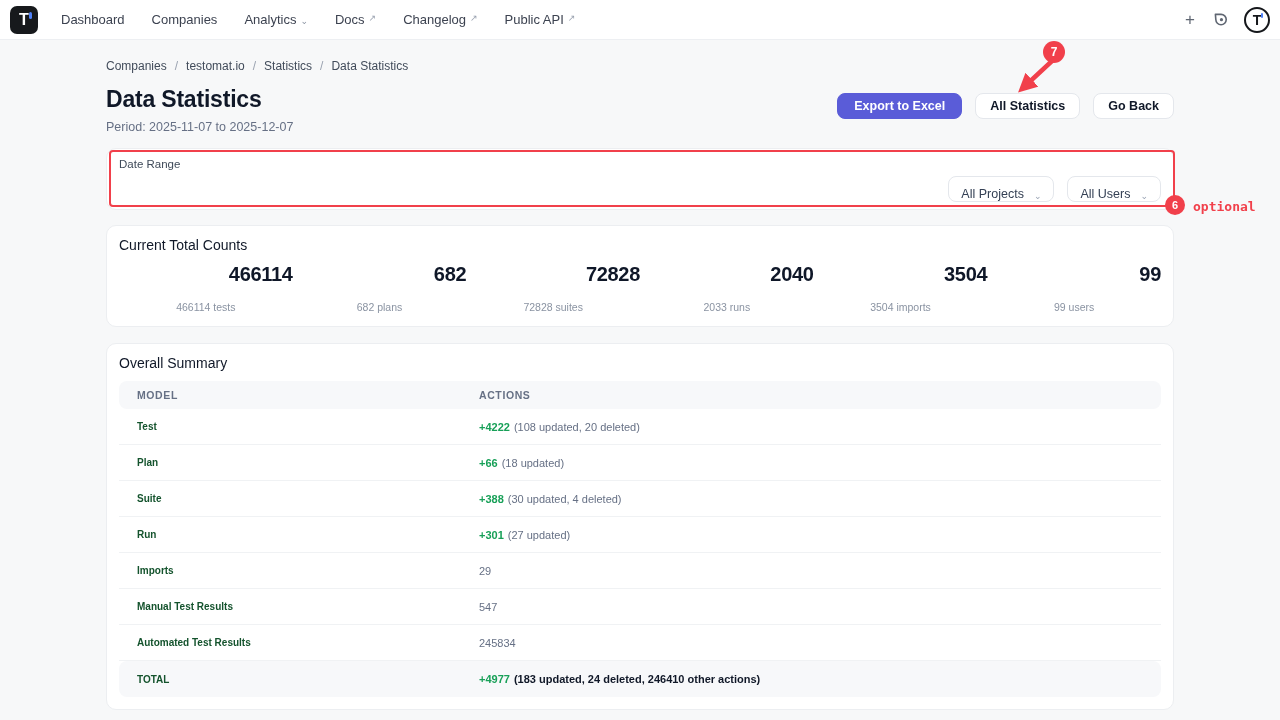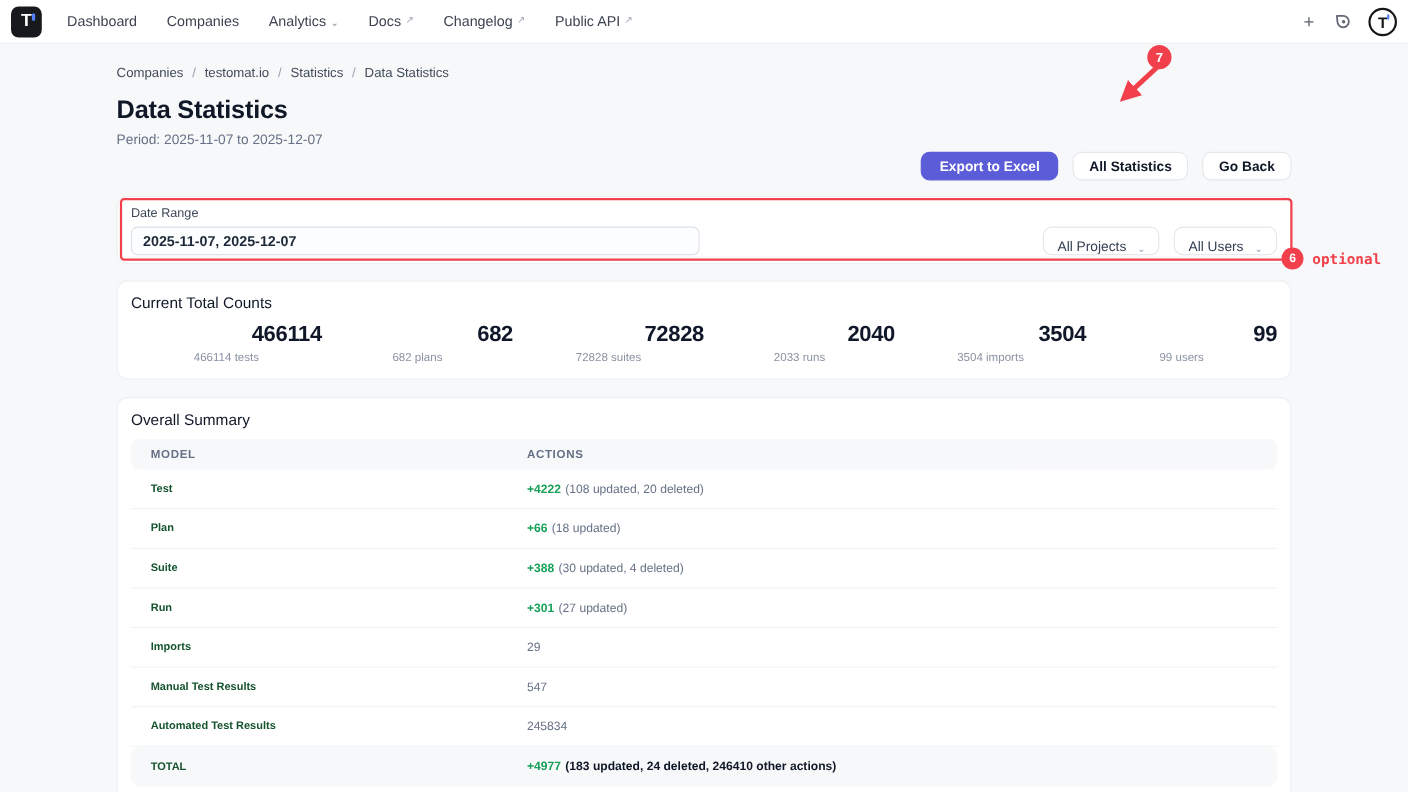--- a/index.html
+++ b/index.html
@@ -53,21 +53,21 @@
   }
   .crumb { cursor:pointer; }
   .crumb-sep { color:#9aa2b0; }
   .header-row { display:flex; justify-content:space-between; align-items:flex-start; margin-top:13px; }
   .page-title { font-size:23px; font-weight:700; color:#101828; letter-spacing:-0.2px; }
   .period { font-size:12.5px; color:#667085; margin-top:7px; }
   .header-buttons { display:flex; gap:13px; margin-top:7px; }
   .btn {
     font-size:12.5px; font-weight:700; border-radius:8px; padding:6px 14px;
     cursor:pointer; border:1px solid #e4e7ec; background:#fff; color:#101828;
-    height:26px; display:flex; align-items:center; white-space:nowrap;margin-top:45px;
+    height:26px; display:flex; align-items:center; white-space:nowrap;
   }
   .btn-primary { background:#5a5cd8; border-color:#5a5cd8; color:#fff; padding:6px 16px; }
   
   .filter-card {
     position:relative; margin-top:14px; background:#fff;
     border:1px solid #eceef1; border-radius:10px;
     height:62px; padding:9px 12px 0;
   }
   .filter-label { font-size:11.5px; color:#3f4a59; }
   .filter-controls { display:flex; align-items:center; margin-top:6px; }
@@ -102,21 +102,21 @@
   
   .card {
     background:#fff; border:1px solid #eceef1; border-radius:10px;
     padding:11px 12px 13px;
   }
   .totals-card { margin-top:15px; }
   .card-heading { font-size:14px; font-weight:400; color:#101828; }
   .stats-row { display:grid; grid-template-columns:repeat(6,1fr); margin-top:10px; }
   .stat { text-align:center; }
   .stat-value { font-size:20px; font-weight:700; color:#0f1728; letter-spacing:-0.3px;text-align:right; }
-  .stat-label { font-size:10.5px; color:#8a93a2; margin-top:3px; }
+  .stat-label { font-size:10.5px; color:#8a93a2; margin-top:15px; }
   
   .summary-card { margin-top:16px; padding-bottom:12px; }
   .table { margin-top:10px; }
   .t-head {
     display:grid; grid-template-columns:360px 1fr; background:#f7f8fa;
     border-radius:8px; height:28px; align-items:center;
   }
   .t-head span {
     font-size:10.5px; font-weight:700; color:#667085;
     letter-spacing:0.6px; text-transform:uppercase;
@@ -207,21 +207,20 @@
     <div class="header-buttons">
       <button class="btn btn-primary">Export to Excel</button>
       <button class="btn">All Statistics</button>
       <button class="btn">Go Back</button>
     </div>
   </div>
 
   <div class="filter-card">
     <div class="filter-label">Date Range</div>
     <div class="filter-controls">
-      <input class="date-input" type="text" value="2025-11-07, 2025-12-07" style="">
       <div class="filter-spacer"></div>
       <div class="dropdown">
         <span>All Projects</span>
         <span class="dd-caret">⌄</span>
       </div>
       <div class="dropdown">
         <span>All Users</span>
         <span class="dd-caret">⌄</span>
       </div>
     </div>

